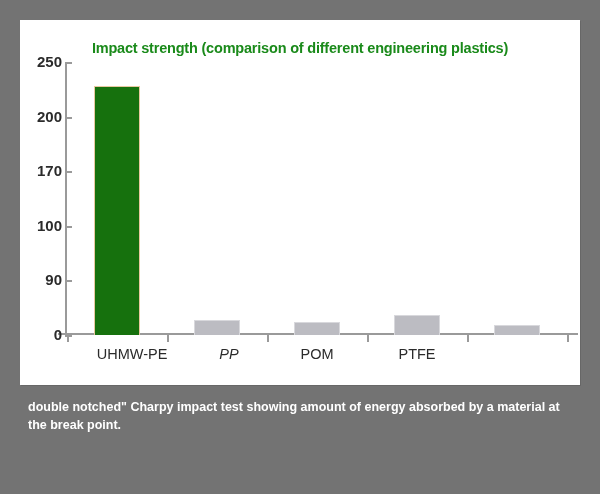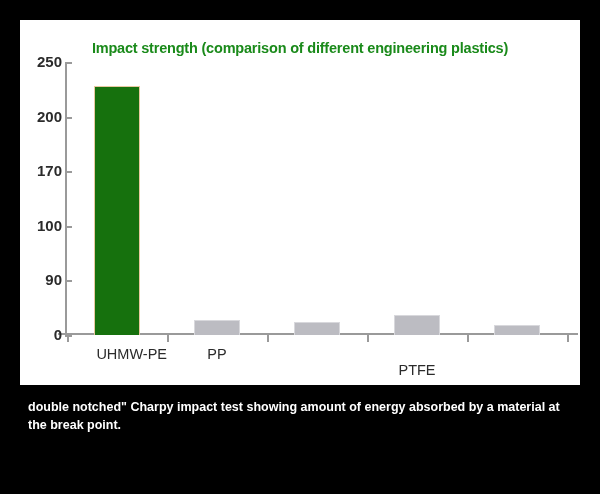--- a/index.html
+++ b/index.html
@@ -9,21 +9,21 @@
   }
   body {
     font-family: "Liberation Sans", sans-serif;
   }
 
   .frame {
     position: relative;
     width: 600px;
     height: 494px;
     box-sizing: border-box;
-    background: #000000;
+    background: #737373;
     overflow: hidden;
   }
 
   
   .panel {
     position: absolute;
     left: 20px;
     top: 20px;
     width: 560px;
     height: 365px;
@@ -228,23 +228,24 @@
       <div id="x-ticks">
           <div class="x-tick-mark" style="left: 47px;"></div>
           <div class="x-tick-mark" style="left: 147px;"></div>
           <div class="x-tick-mark" style="left: 247px;"></div>
           <div class="x-tick-mark" style="left: 347px;"></div>
           <div class="x-tick-mark" style="left: 447px;"></div>
           <div class="x-tick-mark" style="left: 547px;"></div>
         </div>
 
       <div class="x-labels" id="x-labels">
-          <div class="x-label" style="left: 0px; text-align: right;">UHMW-PE</div>
-          <div class="x-label" style="left: 100px;">PP</div>
-          <div class="x-label" style="left: 300px; margin-top: 16px;">PTFE</div>
+          <div class="x-label" style="left: 15px;">UHMW-PE</div>
+          <div class="x-label" style="left: 112px; font-style: italic;">PP</div>
+          <div class="x-label" style="left: 200px;">POM</div>
+          <div class="x-label" style="left: 300px;">PTFE</div>
         </div>
 
     </div>
   </div>
 
   <div class="caption">double notched" Charpy impact test showing amount of energy absorbed by a material at the break point.</div>
 
 </div>
 
 </body></html>

